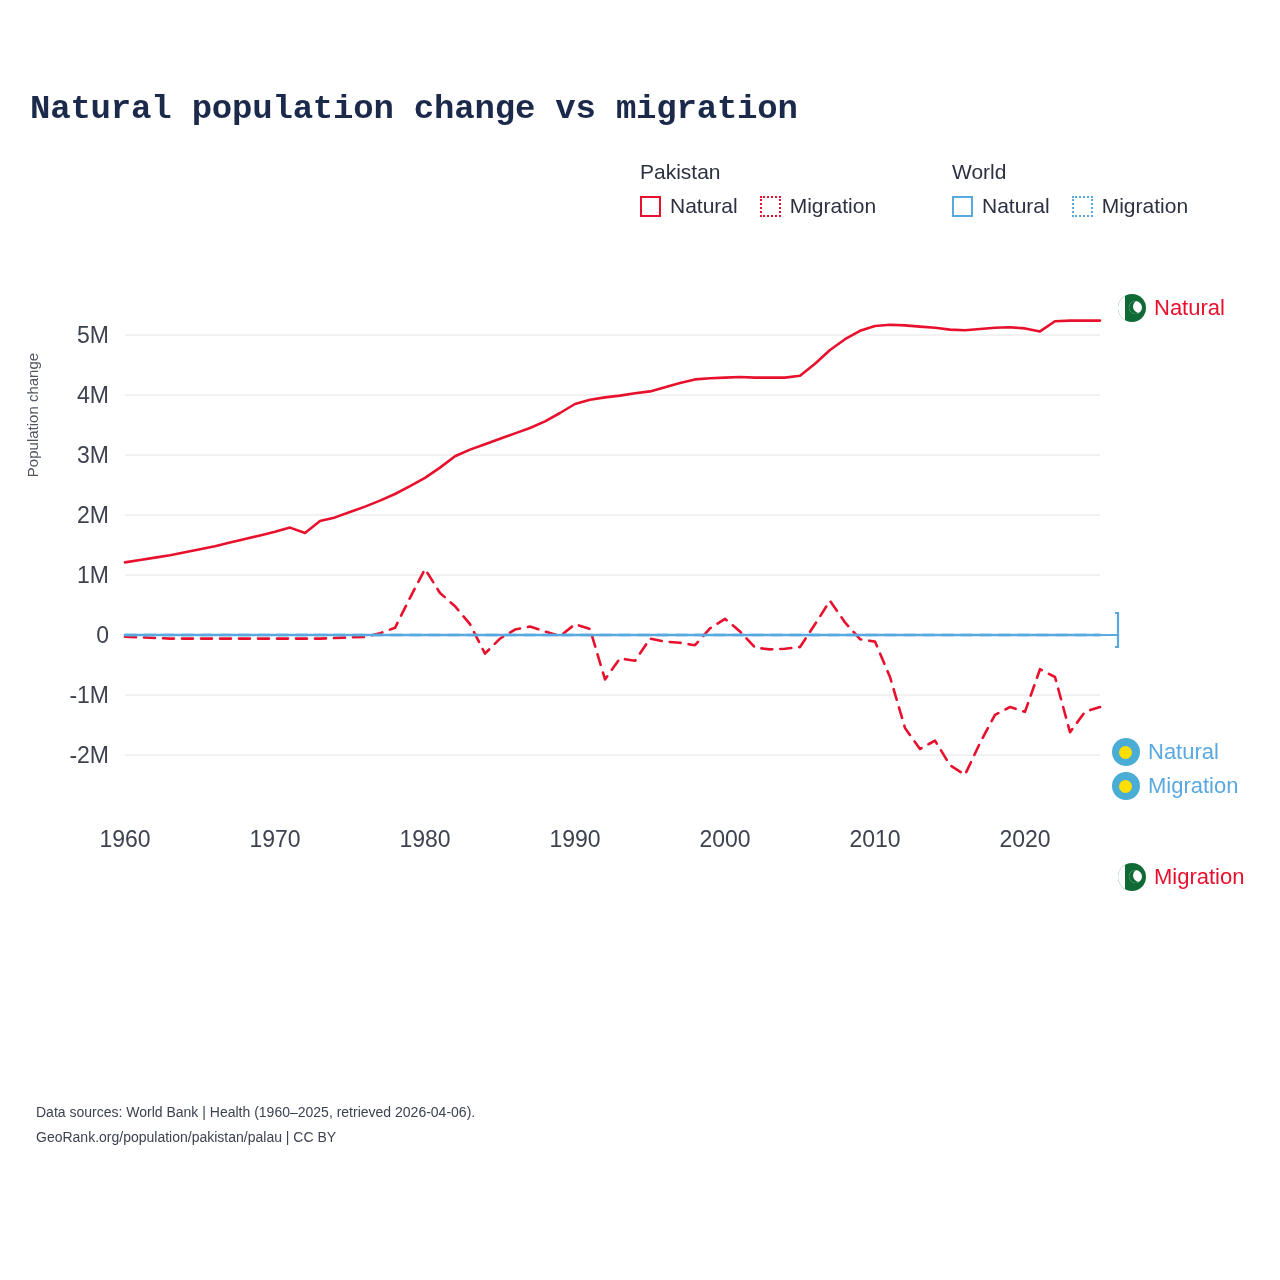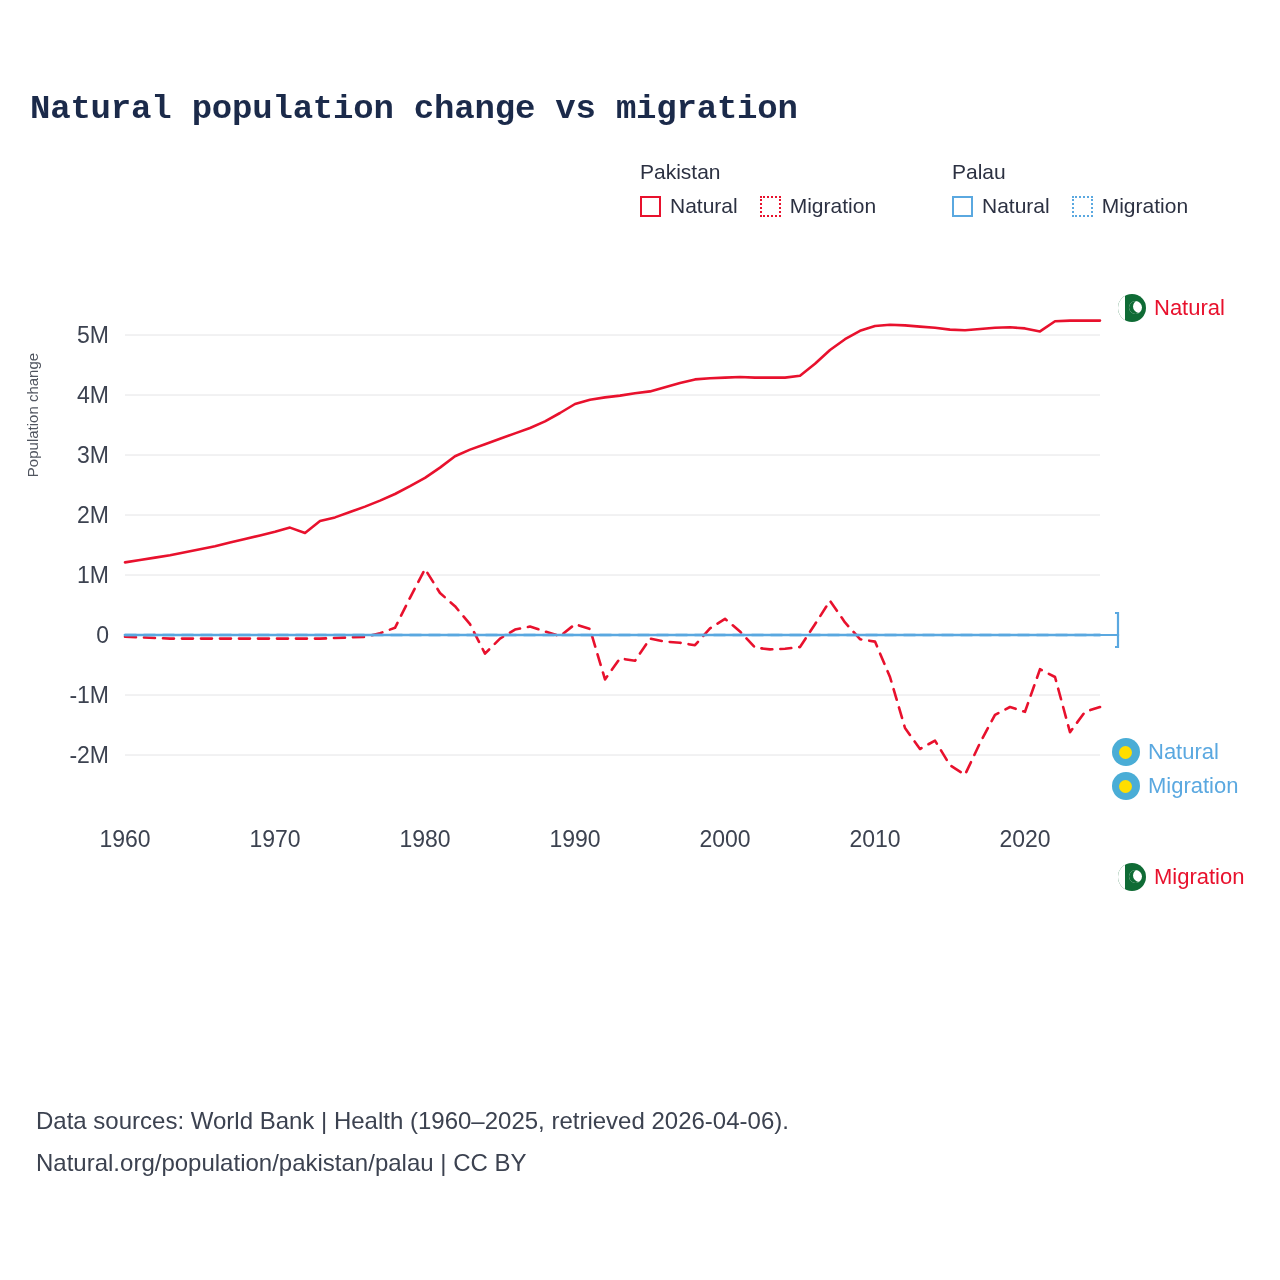--- a/index.html
+++ b/index.html
@@ -152,21 +152,21 @@
     height: 13px;
     border-radius: 50%;
     background: #ffde00;
   }
 
   
   .footer {
     position: absolute;
     left: 36px;
     top: 1100px;
-    font-size: 24px;
+    font-size: 14px;
     color: #3c4250;
     line-height: 1.75;
   }
   .footer div { white-space: nowrap; }
 </style>
 </head>
 <body>
 
 <div class="page">
 
@@ -181,21 +181,21 @@
             <span class="legend-swatch" style="border:2px solid #e8112d;"></span>
             <span class="legend-label">Natural</span>
           </div>
           <div class="legend-item">
             <span class="legend-swatch" style="border:2px dotted #e8112d;"></span>
             <span class="legend-label">Migration</span>
           </div>
         </div>
       </div>
       <div class="legend-group g1">
-        <div class="legend-group-title">Palau</div>
+        <div class="legend-group-title">World</div>
         <div class="legend-items">
           <div class="legend-item">
             <span class="legend-swatch" style="border:2px solid #5aa8e0;"></span>
             <span class="legend-label">Natural</span>
           </div>
           <div class="legend-item">
             <span class="legend-swatch" style="border:2px dotted #5aa8e0;"></span>
             <span class="legend-label">Migration</span>
           </div>
         </div>
@@ -261,16 +261,16 @@
 
   <div class="end-label" style="left:1118px; top:863px;">
     <span class="flag-pk">
         <span class="moon"></span>
       </span>
     <span class="txt" style="color:#e8112d;">Migration</span>
   </div>
 
   <div class="footer">
     <div>Data sources: World Bank | Health (1960–2025, retrieved 2026-04-06).</div>
-    <div>Natural.org/population/pakistan/palau | CC BY</div>
+    <div>GeoRank.org/population/pakistan/palau | CC BY</div>
   </div>
 
 </div>
 
 </body></html>

